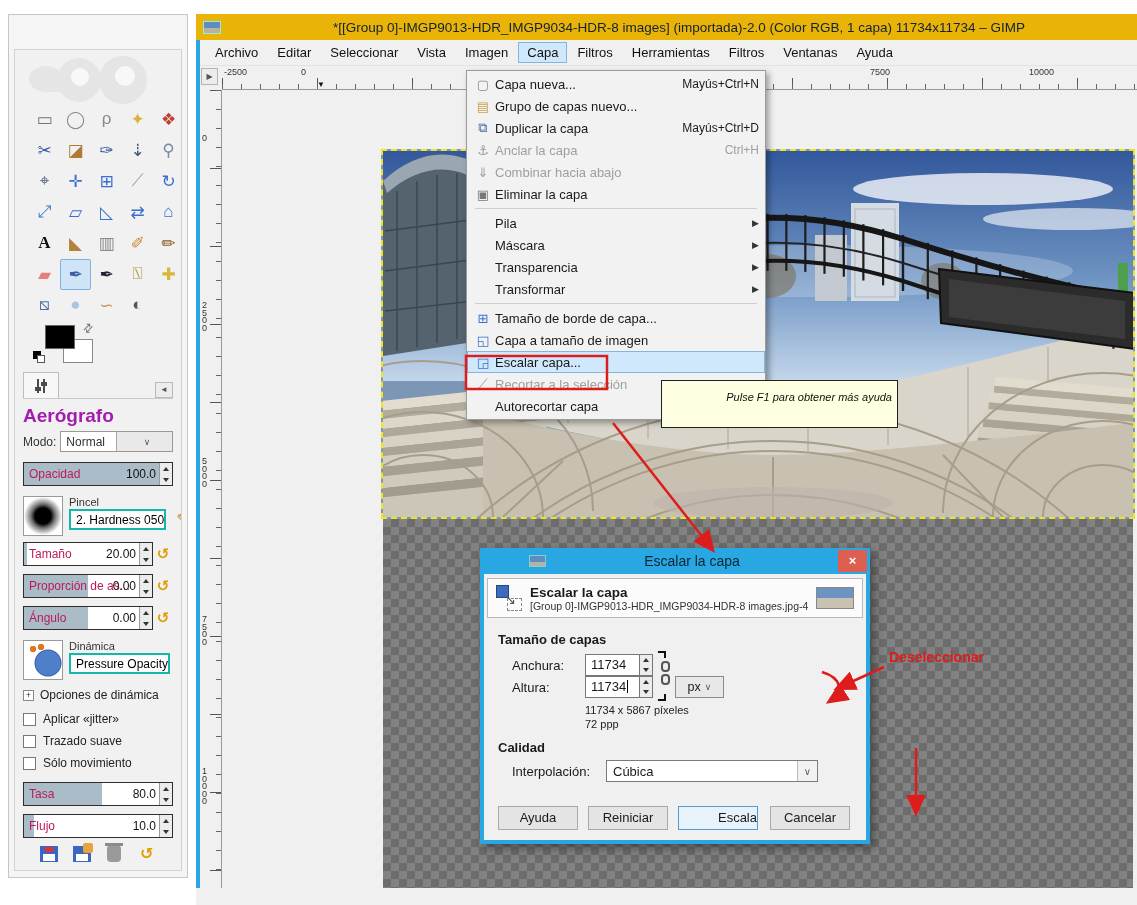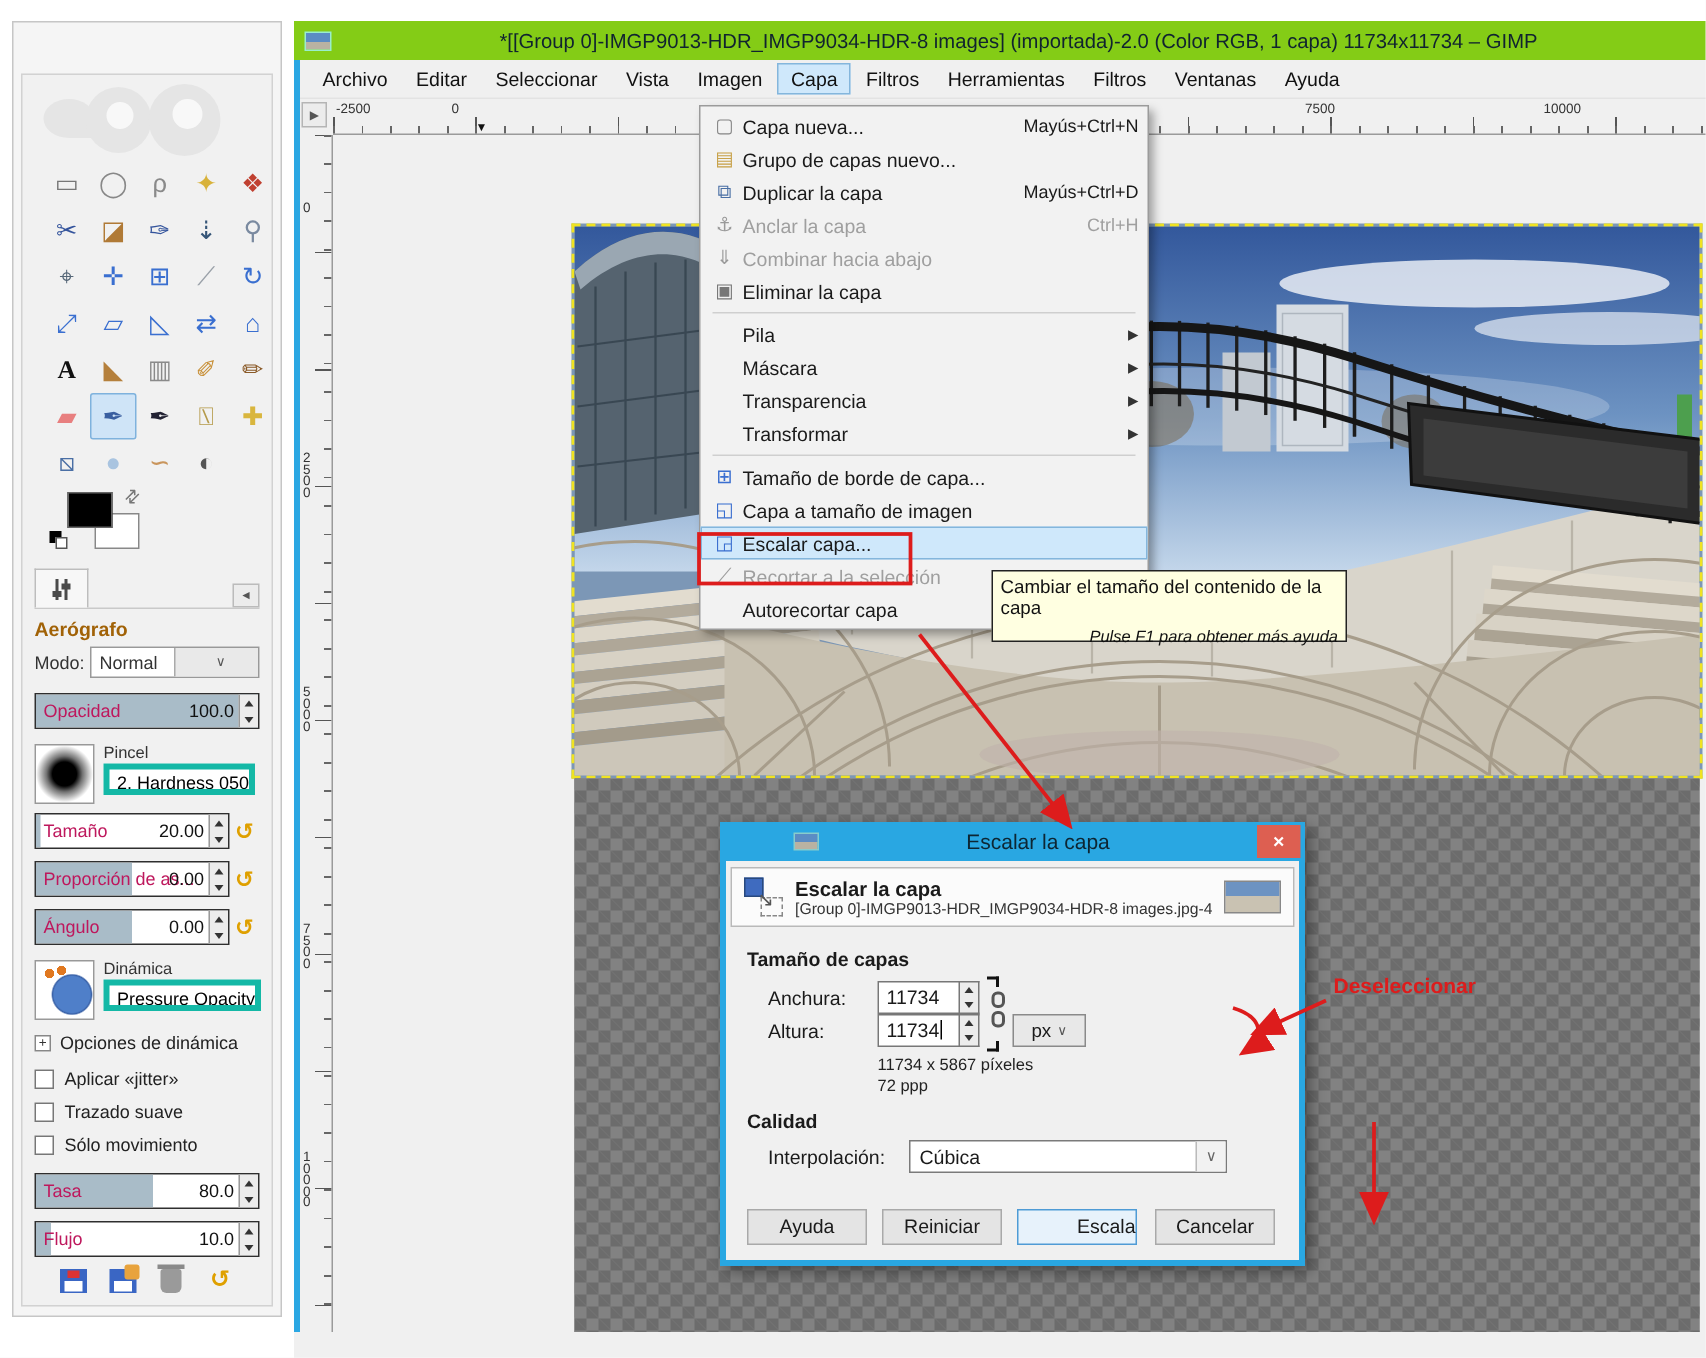--- a/index.html
+++ b/index.html
@@ -42,21 +42,21 @@
   .opt-tab{width:36px;height:26px;border:1px solid #bdbdbd;border-bottom:none;background:#f7f7f7;
     display:flex;align-items:center;justify-content:center;}
   .tabicon{width:14px;height:14px;background:
      linear-gradient(#4a4a4a,#4a4a4a) 3px 0/2px 14px no-repeat,
      linear-gradient(#4a4a4a,#4a4a4a) 9px 0/2px 14px no-repeat,
      linear-gradient(#4a4a4a,#4a4a4a) 1px 8px/6px 4px no-repeat,
      linear-gradient(#4a4a4a,#4a4a4a) 7px 3px/6px 4px no-repeat;}
   .collapse-btn{margin-left:auto;width:18px;height:16px;border:1px solid #bbb;background:#ececec;
     font-size:8px;line-height:14px;text-align:center;color:#555;}
   
-  .opt-title{font-size:13px;font-weight:bold;color:#a16207;margin:6px 0 4px 0;}
+  .opt-title{font-size:19px;font-weight:bold;color:#a21caf;margin:6px 0 4px 0;}
   .mode-row{display:flex;align-items:center;font-size:12px;color:#333;margin-bottom:6px;}
   .mode-sel{flex:1;margin-left:4px;height:21px;border:1px solid #999;background:#fff;display:flex;align-items:center;}
   .mode-sel span{flex:1;padding-left:5px;font-size:12px;}
   .mode-sel .chev{width:18px;height:100%;background:#e9e9e9;border-left:1px solid #aaa;font-size:9px;
     color:#555;display:flex;align-items:center;justify-content:center;}
   .sl-row{display:flex;align-items:center;margin:4px 0;}
   .slider{position:relative;flex:1;height:24px;border:1px solid #2e2e2e;background:#fff;overflow:hidden;}
   .slider .fill{position:absolute;left:0;top:0;bottom:0;background:#a9bcc8;}
   .slider .lab{position:absolute;left:5px;top:0;line-height:22px;font-size:12px;color:#be185d;white-space:nowrap;}
   .slider .val{position:absolute;right:16px;top:0;line-height:22px;font-size:12px;color:#111;}
@@ -68,21 +68,21 @@
   .res-block{display:flex;margin:6px 0 2px 0;}
   .res-prev{width:40px;height:40px;border:1px solid #999;background:#fff;position:relative;flex:none;}
   .res-prev.brush{background:radial-gradient(circle at 50% 50%, #000 0 8px, rgba(0,0,0,.55) 12px, transparent 19px),#fff;}
   .res-prev.dyn{background:
      radial-gradient(circle at 9px 8px,#e07820 0 3px,transparent 3px),
      radial-gradient(circle at 17px 6px,#e07820 0 3px,transparent 3px),
      radial-gradient(circle at 24px 22px,#4f7fc9 0 12px,#3a62a8 13px,transparent 14px),#fff;}
   .res-right{flex:1;margin-left:6px;}
   .res-right .cap{font-size:11px;color:#333;margin-bottom:1px;}
   .res-line{display:flex;align-items:center;}
-  .res-field{flex:1;height:21px;border:4px solid #14b8a6;background:#fff;font-size:12px;line-height:19px;padding-left:5px;
+  .res-field{flex:1;height:21px;border:2px solid #14b8a6;background:#fff;font-size:12px;line-height:19px;padding-left:5px;
     white-space:nowrap;overflow:hidden;}
   .edit-btn{width:24px;height:21px;margin-left:4px;font-size:13px;color:#b8860b;text-align:center;line-height:20px;}
   .expander{display:flex;align-items:center;font-size:12px;color:#222;margin:6px 0 2px 0;}
   .exp-box{width:11px;height:11px;border:1px solid #888;background:#fff;font-size:9px;line-height:9px;
     text-align:center;color:#333;margin-right:6px;}
   .chk-row{display:flex;align-items:center;margin:8px 0;font-size:12px;color:#222;}
   .chk{width:13px;height:13px;border:1px solid #777;background:#fff;margin-right:7px;flex:none;}
   #tb-footer{margin-top:auto;display:flex;justify-content:space-around;align-items:center;padding:4px 10px 2px 10px;}
   .f-ic{width:18px;height:16px;position:relative;}
   .f-save{background:#3a66c4;}
@@ -90,21 +90,21 @@
   .f-save::before{content:"";position:absolute;left:5px;top:1px;width:8px;height:5px;background:#d33;}
   .f-rest{background:#3a66c4;}
   .f-rest::after{content:"";position:absolute;left:3px;bottom:1px;width:12px;height:7px;background:#fff;}
   .f-rest::before{content:"";position:absolute;right:-2px;top:-3px;width:10px;height:10px;background:#e8a33d;border-radius:2px;}
   .f-trash{background:#9a9a9a;border-radius:2px 2px 4px 4px;width:14px;margin:0 2px;}
   .f-trash::before{content:"";position:absolute;left:-2px;top:-3px;width:18px;height:3px;background:#8a8a8a;}
   .f-reset{font-size:16px;font-weight:bold;color:#dfa000;line-height:16px;text-align:center;width:18px;}
 
   
   #gimp{position:absolute;left:196px;top:14px;width:941px;height:891px;background:#f0f0f0;}
-  #g-titlebar{position:absolute;left:0;top:0;right:0;height:26px;background:#84cc16;display:flex;align-items:center;}
+  #g-titlebar{position:absolute;left:0;top:0;right:0;height:26px;background:#eab308;display:flex;align-items:center;}
   #g-titlebar .ticon{width:18px;height:13px;margin-left:7px;border:1px solid #9ec;background:linear-gradient(#5b8cc4 55%,#b9b2a2 55%);}
   #g-titlebar .ttext{flex:1;text-align:center;font-size:13.5px;color:#102330;white-space:nowrap;overflow:hidden;}
   #g-menubar{position:absolute;left:0;top:26px;right:0;height:26px;background:#f0f0f0;display:flex;
     align-items:center;padding-left:10px;border-bottom:1px solid #e3e3e3;}
   .mb-item{font-size:13px;color:#111;padding:3px 9px;margin-right:1px;}
   .mb-item.active{background:#cfe8fb;border:1px solid #84b6dc;padding:2px 8px;}
   #g-blueedge{position:absolute;left:0;top:26px;width:4px;bottom:17px;background:#2aa7e3;}
   
   #ruler-corner{position:absolute;left:5px;top:54px;width:17px;height:17px;border:1px solid #b5b5b5;background:#ececec;
     font-size:8px;color:#555;text-align:center;line-height:15px;}
@@ -625,21 +625,20 @@
         <span class="ic" style="color: rgb(154, 154, 154);">⟋</span>
         <span class="lb">Recortar a la selección</span>
       </div>
       <div class="cm-item">
         <span class="ic"></span>
         <span class="lb">Autorecortar capa</span>
       </div>
     </div>
 
   <div id="tooltip">
-    <div class="l1">Cambiar el tamaño del contenido de la capa</div>
     <div class="l2">Pulse F1 para obtener más ayuda</div>
   </div>
 </div>
 
 <div id="dialog">
   <div id="dlg-title">
     <div class="dicon"></div>
     <div class="dtext">Escalar la capa</div>
     <div id="dlg-close">×</div>
   </div>

